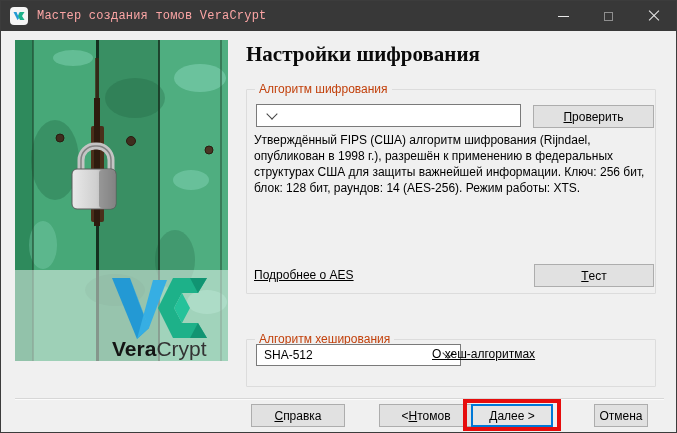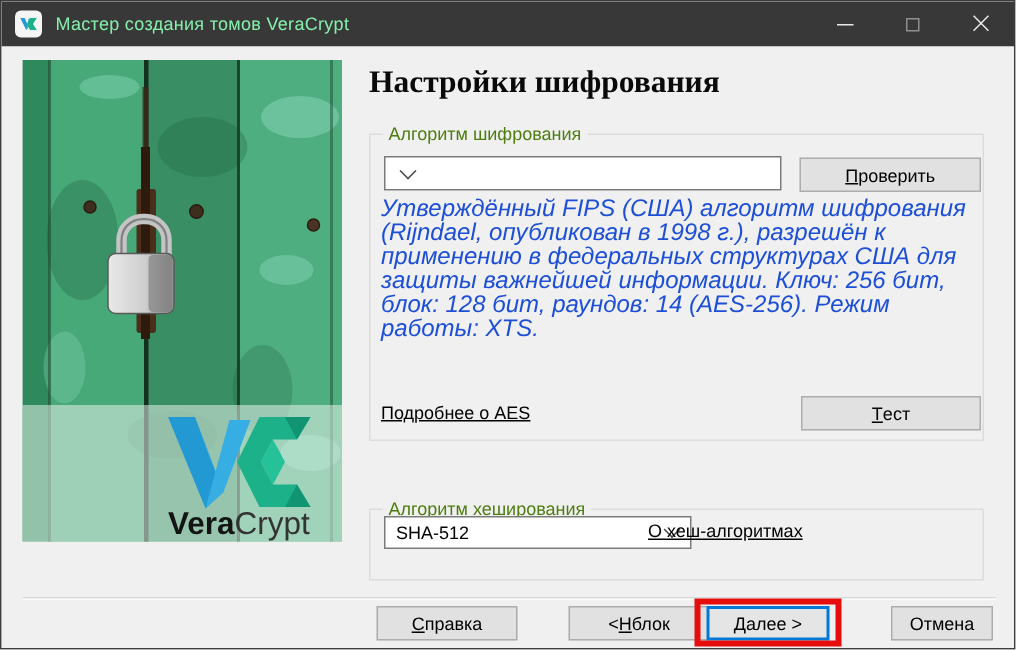--- a/index.html
+++ b/index.html
@@ -15,21 +15,21 @@
   .titlebar {
     position: absolute; left: 0; top: 0; width: 100%; height: 30px;
     background: #383838; display: flex; align-items: center;
   }
   .titlebar .app-icon {
     width: 18px; height: 18px; margin-left: 9px;
     background: #f5f5f5; border-radius: 4px;
     display: flex; align-items: center; justify-content: center;
   }
   .titlebar .title-text {
-    color: #86efac; font-size: 12px; margin-left: 9px; letter-spacing: .2px;
+    color: #fca5a5; font-size: 12px; margin-left: 9px; letter-spacing: .2px; font-family: Liberation Mono, monospace;
   }
   .win-controls { position: absolute; right: 0; top: 0; height: 30px; display: flex; }
   .win-btn {
     width: 45px; height: 30px; display: flex; align-items: center; justify-content: center;
     background: transparent; border: none; cursor: default; position: relative;
   }
   .glyph-min { width: 11px; height: 0; border-top: 1px solid #e8e8e8; display: block; }
   .glyph-max { width: 9px; height: 9px; border: 1px solid #8f8f8f; display: block; }
   .glyph-close { position: relative; width: 12px; height: 12px; display: block; }
   .glyph-close::before, .glyph-close::after {
@@ -48,21 +48,21 @@
     position: absolute; left: 245px; top: 11px;
     font-family: "Liberation Serif", "DejaVu Serif", serif;
     font-size: 21px; color: #0a0a0a; font-weight: 700;
   }
 
   .groupbox {
     position: absolute; border: 1px solid #dcdcdc; border-radius: 1px;
   }
   .groupbox .gb-label {
     position: absolute; top: -8px; left: 8px; background: #f0f0f0;
-    padding: 0 4px; font-size: 12px; color: #4d7c0f; white-space: nowrap;
+    padding: 0 4px; font-size: 12px; color: #c2410c; white-space: nowrap;
   }
   .gb-encryption { left: 245px; top: 58px; width: 410px; height: 205px; }
   .gb-hash       { left: 245px; top: 308px; width: 410px; height: 48px; }
 
   .combo {
     position: absolute; background: #ffffff; border: 1px solid #7a7a7a;
     display: flex; align-items: center; font-size: 12px; color: #000;
     padding-left: 5px; cursor: default;
   }
   .combo .combo-value {
@@ -83,40 +83,40 @@
     font-size: 12px; color: #000; font-family: inherit;
     display: flex; align-items: center; justify-content: center; cursor: default;
     line-height: 1;
   }
   .btn .mn { text-decoration: underline; }
   .btn-benchmark { left: 532px; top: 74px; width: 121px; height: 23px; }
   .btn-test      { left: 533px; top: 233px; width: 120px; height: 23px; }
 
   .desc {
     position: absolute; left: 253px; top: 101px; width: 402px;
-    font-size: 16px; color: #1d4ed8; line-height: 16px; font-style: italic;
+    font-size: 12px; color: #000000; line-height: 16px;
   }
 
   .link {
     position: absolute; font-size: 12px; color: #000;
     text-decoration: underline; cursor: pointer; text-align: center;
   }
   .link-aes  { left: 253px; top: 237px; }
   .link-hash { left: 431px; top: 316px; }
 
   .separator {
     position: absolute; left: 14px; top: 367px; width: 649px; height: 0;
     border-top: 1px solid #d7d7d7; border-bottom: 1px solid #fbfbfb;
   }
 
   .btn-help   { left: 250px; top: 373px; width: 94px; height: 23px; }
   .btn-back   { left: 378px; top: 373px; width: 94px; height: 23px; }
   .btn-next   { left: 470px; top: 373px; width: 82px; height: 23px;
                 border: 2px solid #0078d7; background: #e5e5e5; }
-  .btn-cancel { left: 593px; top: 373px; width: 68px; height: 23px; }
+  .btn-cancel { left: 593px; top: 373px; width: 54px; height: 23px; }
 
   .annotation-box {
     position: absolute; left: 462px; top: 368px; width: 98px; height: 32px;
     border: 4px solid #e60d0d; pointer-events: none; z-index: 5;
   }
 </style>
 </head>
 <body>
 
 <div class="window">
@@ -245,21 +245,21 @@
 
     <div class="separator"></div>
 
     <button class="btn btn-help">
       <span class="mn">С</span>
         <span>правка</span>
     </button>
     <button class="btn btn-back">
       <span>&lt; </span>
         <span class="mn">Н</span>
-        <span>блок</span>
+        <span>томов</span>
     </button>
     <button class="btn btn-next">
       <span class="mn">Д</span>
         <span>алее &gt;</span>
     </button>
     <button class="btn btn-cancel">Отмена</button>
 
     <div class="annotation-box"></div>
 
   </div>

